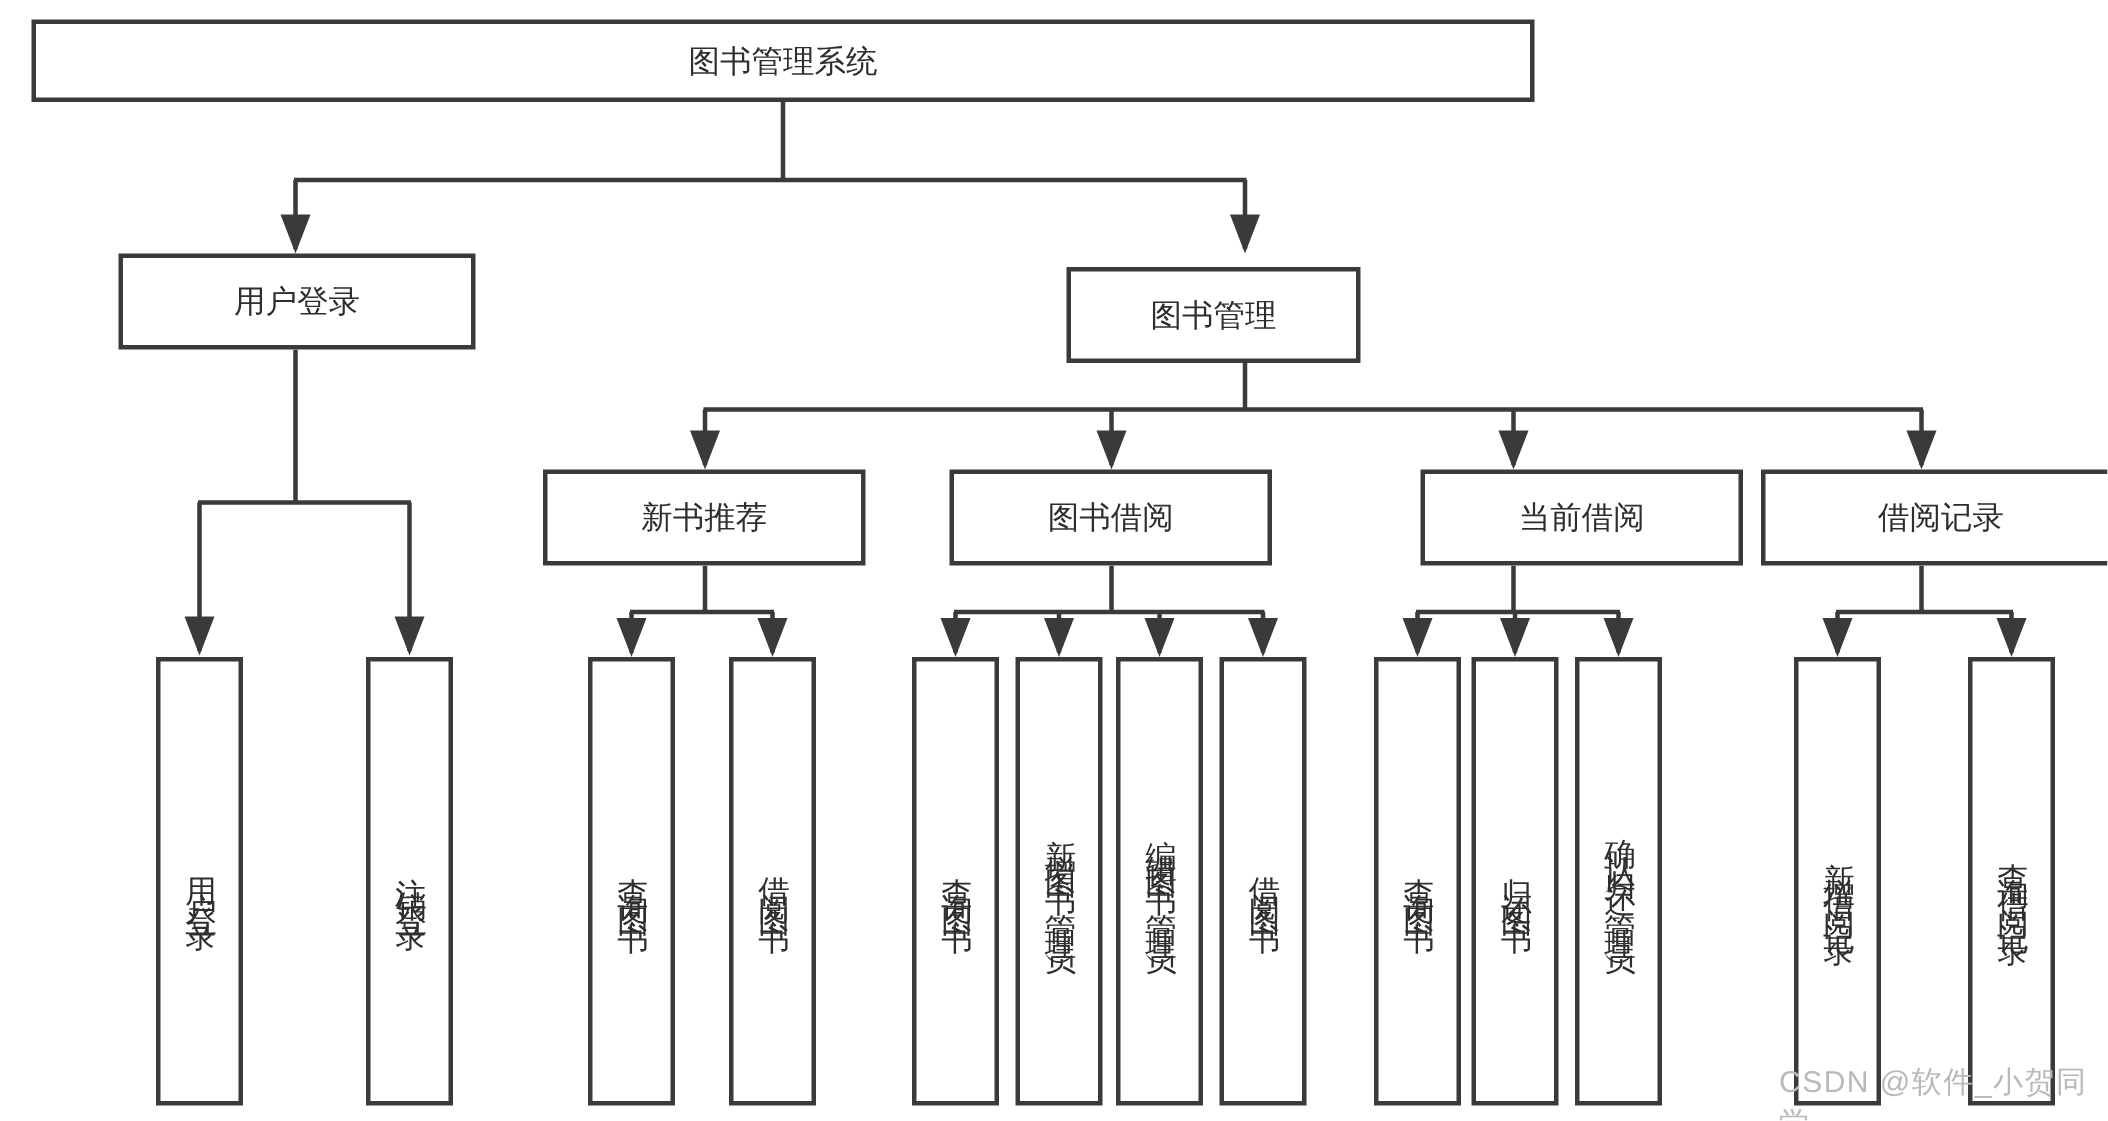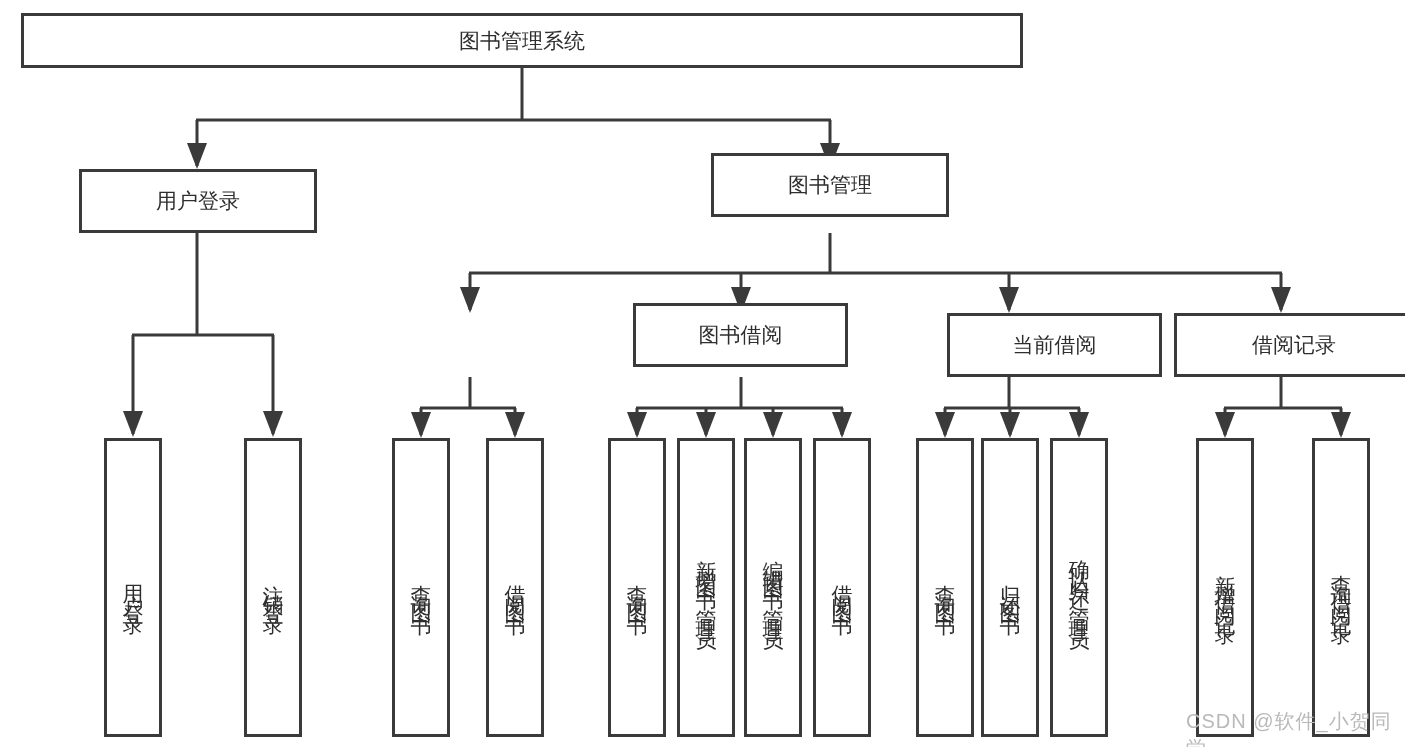--- a/index.html
+++ b/index.html
@@ -88,23 +88,24 @@
       <polygon points="1000,412 1020,412 1010,438"></polygon>
       <polygon points="1069,412 1089,412 1079,438"></polygon>
       <polygon points="1215,412 1235,412 1225,438"></polygon>
       <polygon points="1331,412 1351,412 1341,438"></polygon>
     </g>
   </svg>
 
   <div class="node" style="left:21px; top:13px; width:1002px; height:55px;">图书管理系统</div>
 
   <div class="node" style="left:79px; top:169px; width:238px; height:64px;">用户登录</div>
-  <div class="node" style="left:711px; top:153px; width:238px; height:64px;">图书管理</div>
+  <div class="node" style="left:711px; top:178px; width:196px; height:64px;">图书管理</div>
 
-  <div class="node" style="left:633px; top:303px; width:215px; height:64px;">图书借阅</div>
+  <div class="node" style="left:362px; top:313px; width:215px; height:64px;">新书推荐</div>
+  <div class="node" style="left:633px; top:313px; width:215px; height:64px;">图书借阅</div>
   <div class="node" style="left:902px; top:313px; width:215px; height:64px;margin-left:45px;">当前借阅</div>
   <div class="node" style="left:1174px; top:313px; width:240px; height:64px;">借阅记录</div>
 
   <div class="node vertical" style="left:104px; top:438px; width:58px; height:299px;">用户登录</div>
   <div class="node vertical" style="left:244px; top:438px; width:58px; height:299px;">注销登录</div>
 
   <div class="node vertical" style="left:392px; top:438px; width:58px; height:299px;">查询图书</div>
   <div class="node vertical" style="left:486px; top:438px; width:58px; height:299px;">借阅图书</div>
 
   <div class="node vertical" style="left:608px; top:438px; width:58px; height:299px;">查询图书</div>

